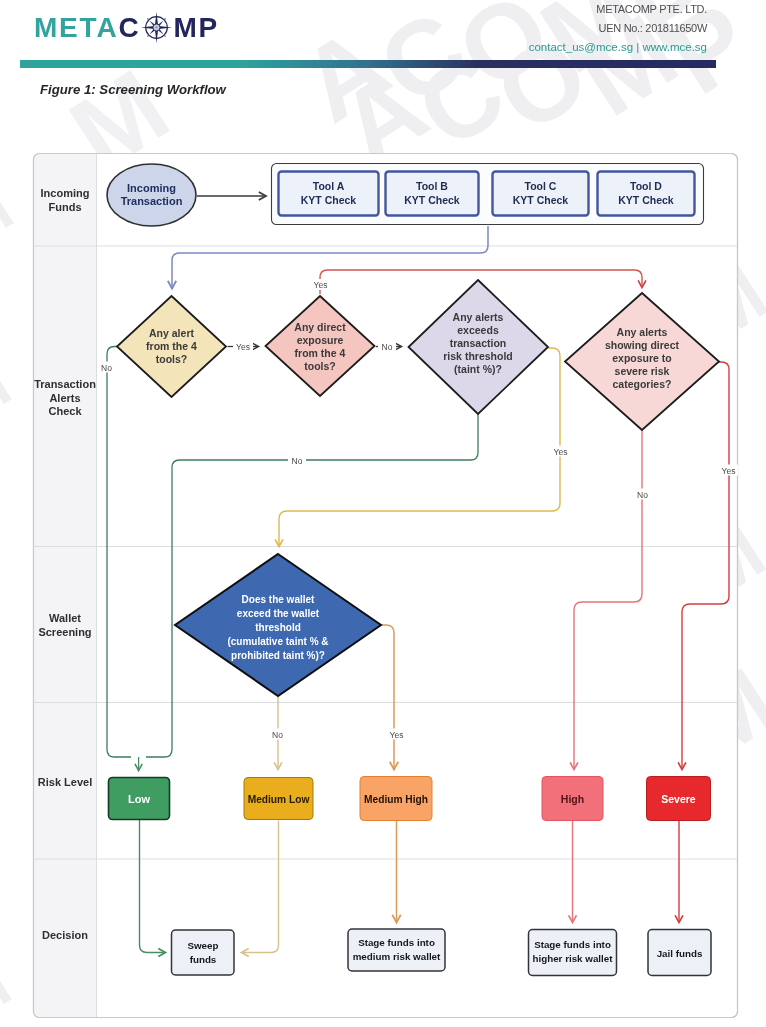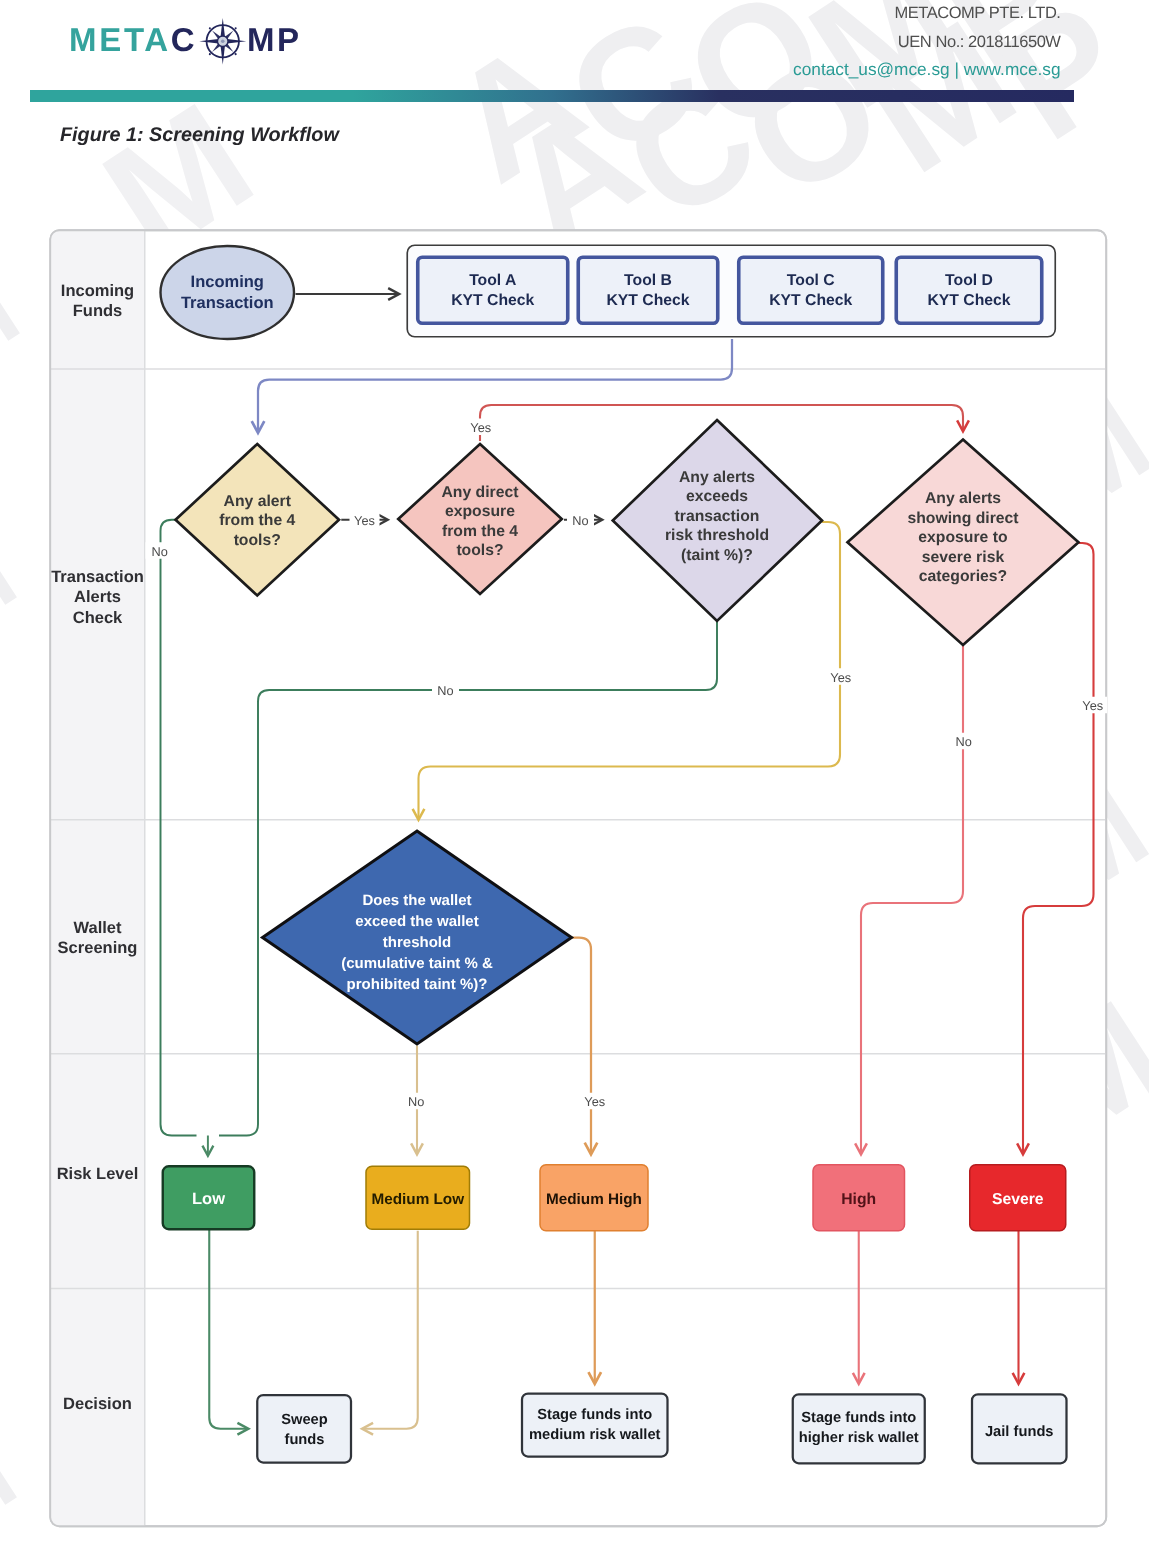--- a/index.html
+++ b/index.html
@@ -1,21 +1,21 @@
 <!DOCTYPE html>
 <html><head>
 <meta charset="utf-8">
 <style>
 html,body{margin:0;padding:0;}
 body{width:766px;height:1027px;position:relative;overflow:hidden;background:#fff;font-family:"Liberation Sans",sans-serif;}
 .wm{position:absolute;font-weight:bold;color:#efeff1;letter-spacing:-2px;white-space:nowrap;z-index:0;font-size:100px;transform-origin:0 50%;line-height:1;}
 .wma{position:absolute;white-space:nowrap;z-index:0;transform-origin:0 50%;line-height:1;font-size:105px;font-weight:bold;color:#efeff1;letter-spacing:4px;}
 .wma span{display:inline-block;transform:rotate(-21deg);}
 .hdr{position:absolute;z-index:3;}
-#logo{left:46px;top:9.5px;font-size:22px;font-weight:bold;letter-spacing:1.8px;display:flex;align-items:center;}
+#logo{left:34px;top:9.5px;font-size:28px;font-weight:bold;letter-spacing:1.8px;display:flex;align-items:flex-end;}
 #logo .t{color:#35A39D;}
 #logo .n{color:#23265B;}
 #hr{right:59px;top:0px;text-align:right;font-size:11px;color:#4f4f4f;line-height:18.8px;letter-spacing:-0.3px;}
 #hr .teal{color:#2A9B95;font-size:11.5px;letter-spacing:0px;margin-left:27px;}
 #bar{left:20px;top:60px;width:696px;height:8px;background:linear-gradient(to right,#2FA49D 0%,#2FA49D 31%,#31708e 50%,#293060 66%,#252a60 100%);}
 #title{left:19px;top:81.5px;font-size:13.2px;font-weight:bold;font-style:italic;color:#26262a;margin-left:21px;}
 svg{position:absolute;left:0;top:0;z-index:2;}
 </style>
 </head>
 <body>

